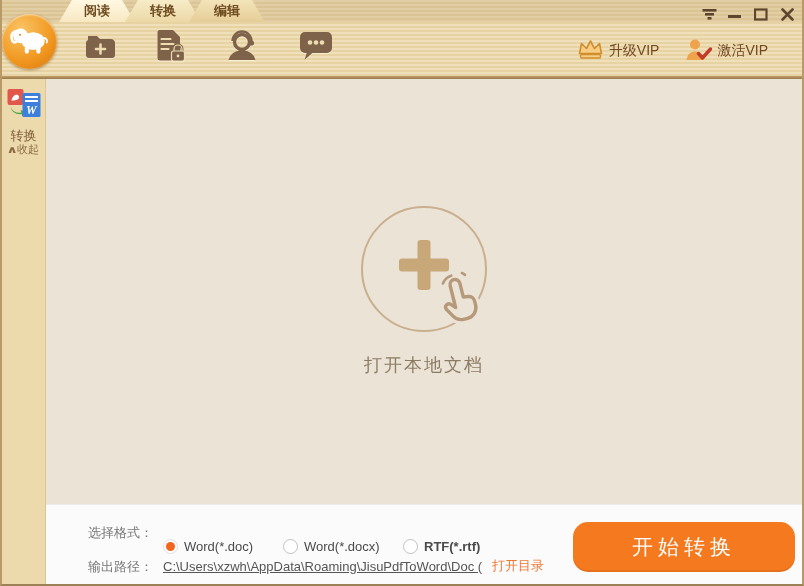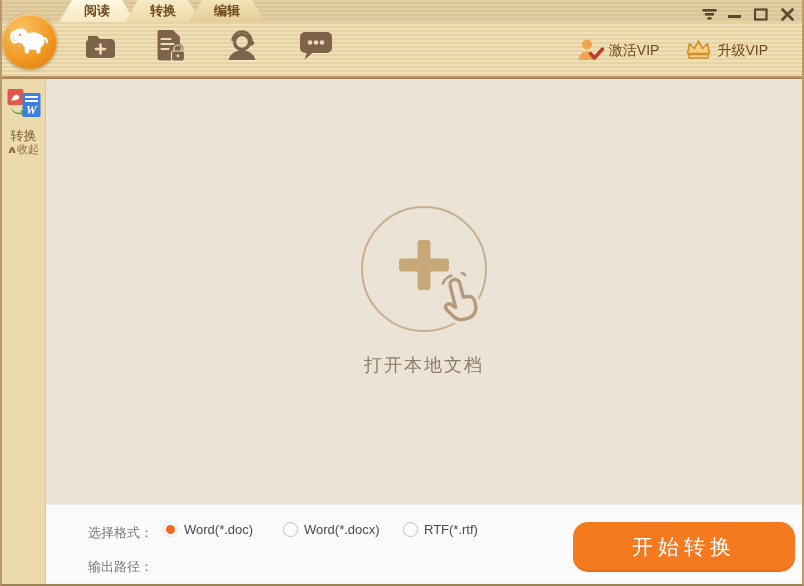--- a/index.html
+++ b/index.html
@@ -47,23 +47,23 @@
   .content{position:relative;flex:1;background:#EAE3D6;}
   .main{position:absolute;top:0;left:0;right:0;bottom:79px;text-decoration:underline;}
   .openzone{position:absolute;left:50%;top:105px;transform:translateX(-50%);width:176px;height:176px;cursor:pointer;}
   .open-label{position:absolute;top:274px;left:0;right:0;text-align:center;
     font-size:18px;color:#8d7c64;letter-spacing:2px;}
   
   .panel{position:absolute;left:0;right:0;bottom:0;height:79px;background:#fbfbfb;border-top:1px solid #ececec;padding-left:40px;}
   .fmt-label,.out-label{position:absolute;left:42px;font-size:13px;color:#777;}
   .fmt-label{top:19px;}
   .out-label{top:53px;text-align:right;}
-  .fmt-item{position:absolute;top:17px;display:flex;align-items:center;gap:6px;cursor:pointer;
+  .fmt-item{position:absolute;top:34px;display:flex;align-items:center;gap:6px;cursor:pointer;
     font-size:13px;color:#4a4a4a;}
-  .fi1{left:117px;} .fi2{left:237px;} .fi3{left:357px;}
+  .fi1{left:117px;} .fi2{left:237px;} .fi3{left:357px;font-weight:bold;}
   .radio{width:13px;height:13px;border-radius:50%;border:1px solid #c0c0c0;background:#fff;position:relative;flex:none;}
   .radio.checked{border-color:#e0e0e0;}
   .radio.checked::after{content:"";position:absolute;left:2px;top:2px;right:2px;bottom:2px;border-radius:50%;background:#f2661e;}
   .out-row{position:absolute;left:117px;top:52px;display:flex;align-items:center;gap:10px;}
   .out-link{font-size:13px;color:#555;text-decoration:underline;cursor:pointer;}
   .open-dir{font-size:13px;color:#f07633;cursor:pointer;}
   .start-btn{position:absolute;left:527px;top:17px;width:222px;height:50px;background:#f5791e;border-radius:15px;
     display:flex;align-items:center;justify-content:center;color:#fff;font-size:21px;letter-spacing:5px;cursor:pointer;
     box-shadow:inset 0 -2px 0 rgba(0,0,0,.06);}
 </style>
@@ -139,36 +139,36 @@
             <circle cx="17" cy="11.5" r="2.3" fill="#eddcb2"></circle>
             <circle cx="23" cy="11.5" r="2.3" fill="#eddcb2"></circle>
           </svg>
         </span>
       </div>
     </div>
 
     <div class="vip">
       <div class="vip-item">
         <span>
+          <svg width="27" height="21" viewBox="0 0 27 21">
+            <path d="M2.5 14.5 L4.5 4.5 L9.5 9.5 L13.5 2 L17.5 9.5 L22.5 4.5 L24.5 14.5 z" fill="#f8cd82" stroke="#cf8f2e" stroke-width="1.6" stroke-linejoin="round"></path>
+            <rect x="3.5" y="15.5" width="20" height="3.5" rx="1.2" fill="#f8cd82" stroke="#cf8f2e" stroke-width="1.4"></rect>
+          </svg>
+        </span>
+        <span>升级VIP</span>
+      </div>
+      <div class="vip-item">
+        <span>
           <svg width="27" height="23" viewBox="0 0 27 23">
             <circle cx="10" cy="6.5" r="5" fill="#eda44c"></circle>
             <path d="M1.5 22 q1 -8.5 8.5 -8.5 q7.5 0 8.5 8.5 z" fill="#eda44c"></path>
             <path d="M13.5 15.5 l4 4.5 l8 -9" stroke="#c23b2a" stroke-width="3.4" fill="none" stroke-linecap="round" stroke-linejoin="round"></path>
           </svg>
         </span>
         <span>激活VIP</span>
-      </div>
-      <div class="vip-item">
-        <span>
-          <svg width="27" height="21" viewBox="0 0 27 21">
-            <path d="M2.5 14.5 L4.5 4.5 L9.5 9.5 L13.5 2 L17.5 9.5 L22.5 4.5 L24.5 14.5 z" fill="#f8cd82" stroke="#cf8f2e" stroke-width="1.6" stroke-linejoin="round"></path>
-            <rect x="3.5" y="15.5" width="20" height="3.5" rx="1.2" fill="#f8cd82" stroke="#cf8f2e" stroke-width="1.4"></rect>
-          </svg>
-        </span>
-        <span>升级VIP</span>
       </div>
     </div>
 
     <div class="winctrls">
       <div class="wbtn">
         <svg width="15" height="12" viewBox="0 0 15 12">
           <rect x="0.5" y="1" width="14" height="2.6" fill="#5e462e"></rect>
           <rect x="3" y="5" width="9" height="2.6" fill="#5e462e"></rect>
           <rect x="5.5" y="9" width="4" height="2.6" fill="#5e462e"></rect>
         </svg>
@@ -246,20 +246,24 @@
         <div class="fmt-item fi2">
           <span class="radio"></span>
           <span>Word(*.docx)</span>
         </div>
         <div class="fmt-item fi3">
           <span class="radio"></span>
           <span>RTF(*.rtf)</span>
         </div>
 
         <span class="out-label">输出路径：</span>
+        <div class="out-row">
+          <span class="out-link">C:\Users\xzwh\AppData\Roaming\JisuPdfToWord\Doc (</span>
+          <span class="open-dir">打开目录</span>
+        </div>
 
         <div class="start-btn">
           <span>开始转换</span>
         </div>
       </div>
     </div>
   </div>
 </div>
 
 </body></html>

